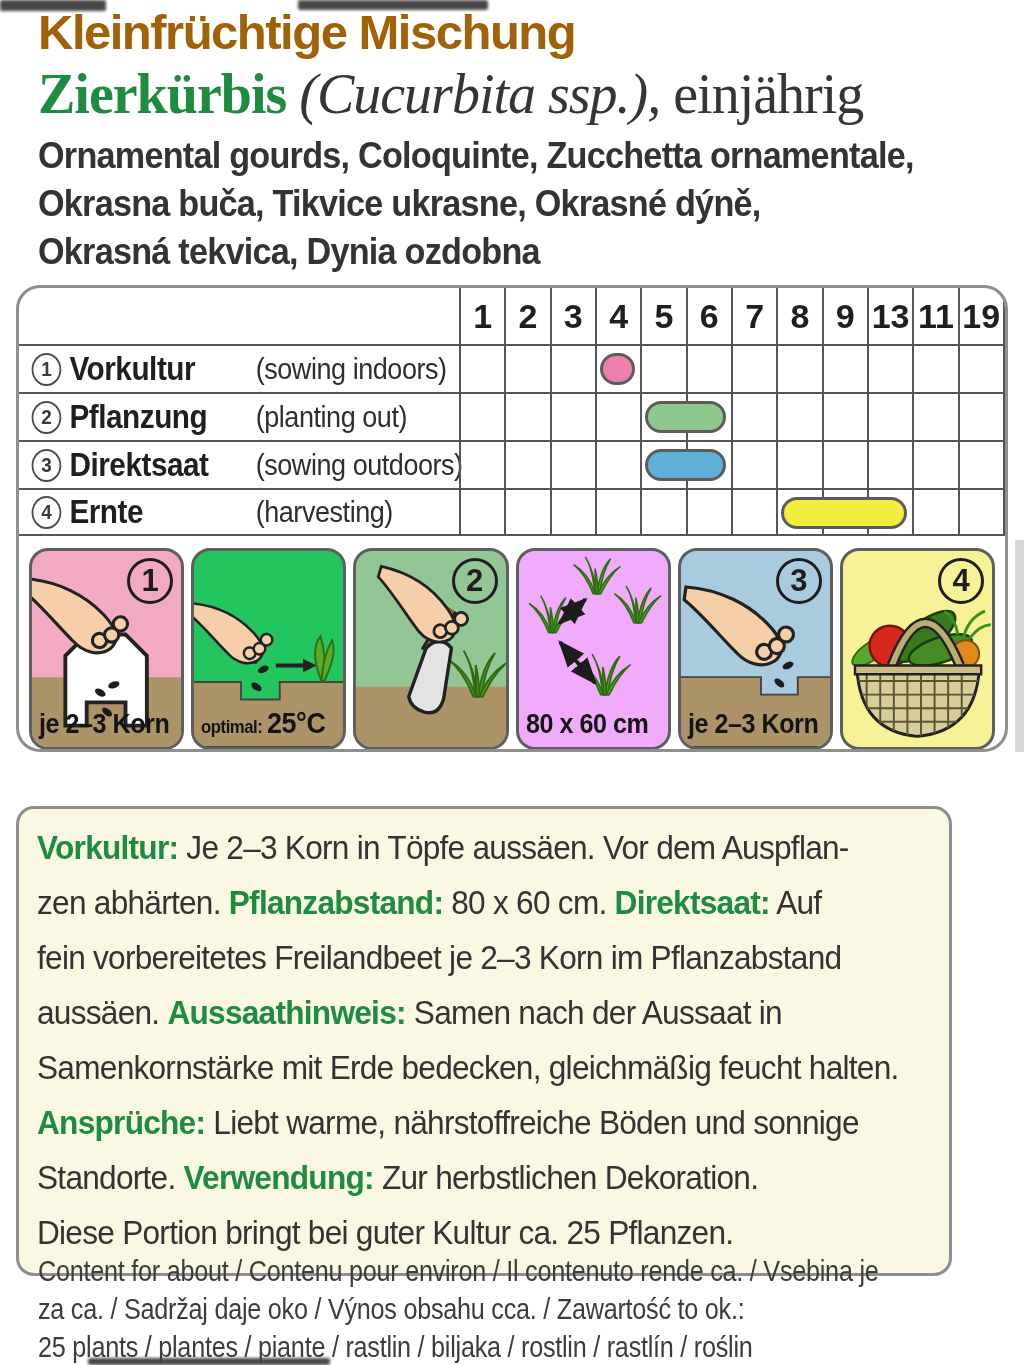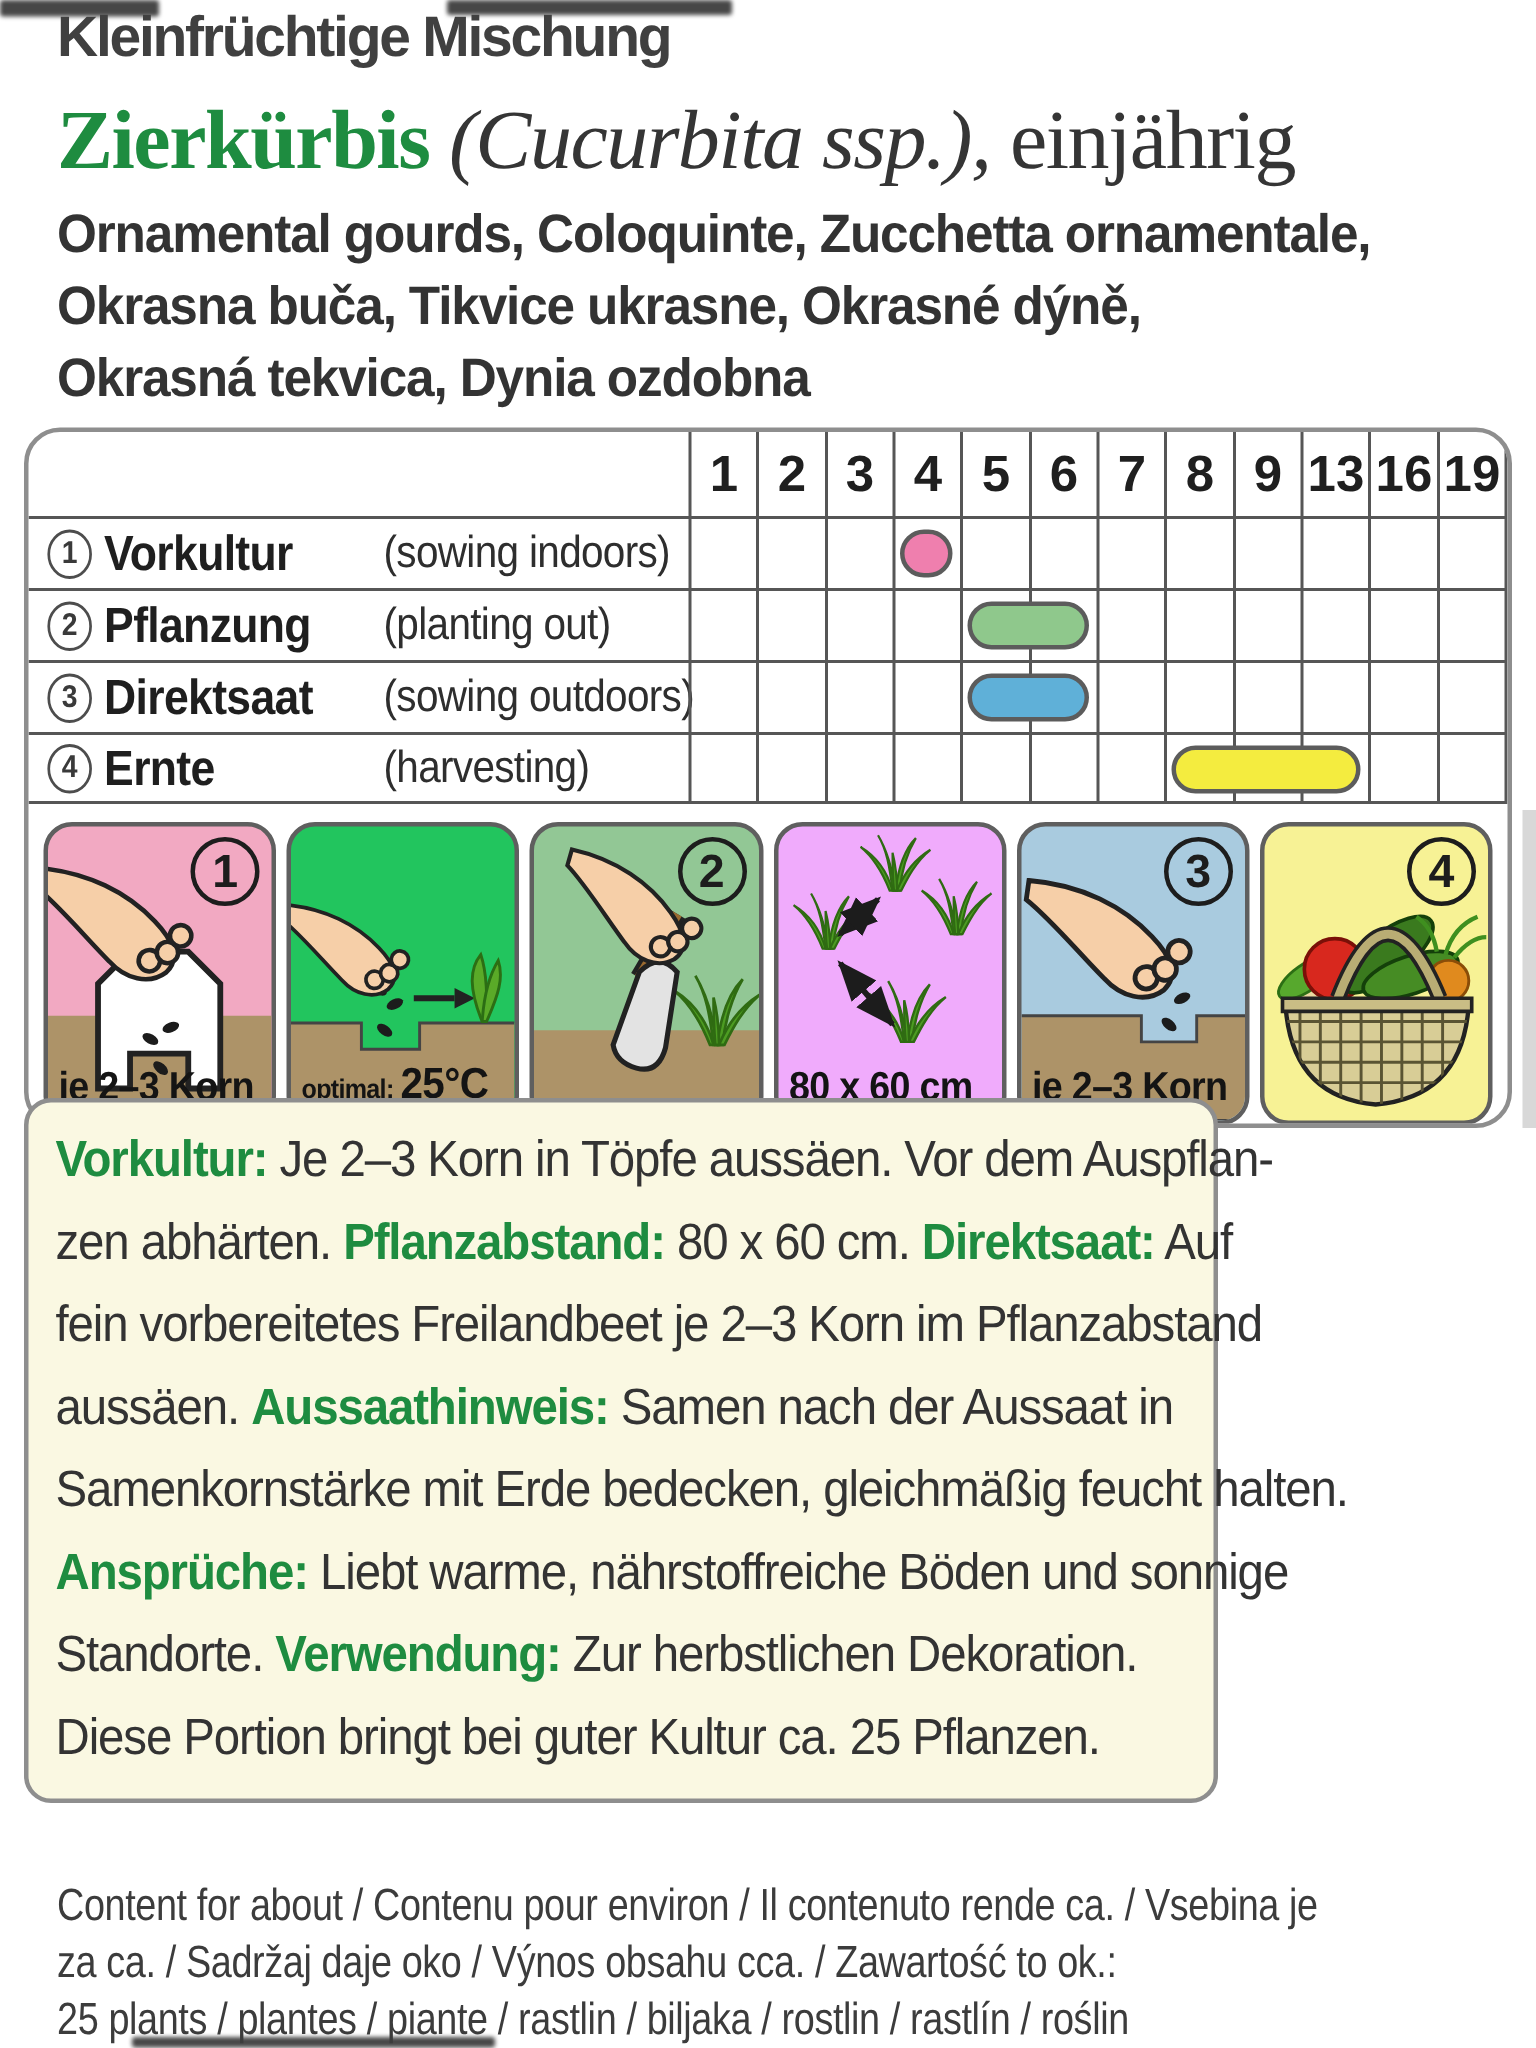--- a/index.html
+++ b/index.html
@@ -5,21 +5,21 @@
   * { margin:0; padding:0; box-sizing:border-box; }
   html,body { width:1024px; height:1365px; background:#ffffff; overflow:hidden;
     font-family:"Liberation Sans","DejaVu Sans",sans-serif; color:#2e2e2e; }
   .abs { position:absolute; }
 
   
   .artifact { position:absolute; background:#474747; border-radius:2px; filter:blur(1.5px); }
   .edge-strip { position:absolute; background:#c7c7c7; opacity:.7; }
 
   
-  .title1 { left:38px; top:4px; font-size:38px; font-weight:bold; letter-spacing:-1.5px; color:#404040; white-space:nowrap; }
+  .title1 { left:38px; top:4px; font-size:49px; font-weight:bold; letter-spacing:-1.5px; color:#a16207; white-space:nowrap; }
   .title2 { left:38px; top:62px; font-size:56px; white-space:nowrap; letter-spacing:-1px;font-family:Liberation Serif, serif; }
   .title2 .nm { font-weight:bold; color:#1e8c40; }
   .title2 .lat { font-style:italic; color:#353535; }
   .title2 .sfx { color:#353535; }
   .synonyms { left:38px; top:132px; font-size:36px; font-weight:bold; color:#333333;
     line-height:48px; letter-spacing:-0.8px; transform:scaleX(.95); transform-origin:0 0; white-space:nowrap; }
 
   
   .cal-box { left:16px; top:285px; width:992px; height:467px; background:#ffffff;
     border:3.5px solid #8e8e8e; border-radius:24px; overflow:hidden; }
@@ -43,21 +43,21 @@
   .tile { position:relative; flex:1; height:202px; border:3px solid #5f5f5f; border-radius:19px; overflow:hidden; }
   .tile svg { position:absolute; inset:0; width:100%; height:100%; }
   .tile-num { position:absolute; top:7px; right:8px; width:46px; height:46px; border:3.5px solid #1d1d1d;
     border-radius:50%; display:flex; align-items:center; justify-content:center;
     font-size:31px; font-weight:bold; color:#1d1d1d; }
   .tile-cap { position:absolute; left:7px; bottom:7px; font-weight:bold; font-size:27px; color:#141414;
     letter-spacing:-0.5px; white-space:nowrap; transform:scaleX(.93); transform-origin:0 100%; }
   .tile-cap .small { font-size:18px; margin-right:5px; }
 
   
-  .desc-box { left:16px; top:732px; width:796px; height:470px; background:#faf8e2;
+  .desc-box { left:16px; top:806px; width:936px; height:470px; background:#faf8e2;
     border:3.5px solid #8e8e8e; border-radius:18px; padding:11px 18px; }
   .desc-inner { font-size:34px; line-height:55px; letter-spacing:-0.8px; color:#333333;
     width:1021px; transform:scaleX(.93); transform-origin:0 0; }
   .desc-inner .kw { color:#1e8c40; font-weight:bold; }
 
   
   .footer { left:38px; top:1252px; font-size:30px; line-height:38px; color:#3c3c3c; letter-spacing:-0.3px;
     width:1160px; transform:scaleX(.84); transform-origin:0 0; white-space:nowrap; }
 </style>
 </head>
@@ -88,21 +88,21 @@
         <div class="cal-mcell">1</div>
         <div class="cal-mcell">2</div>
         <div class="cal-mcell">3</div>
         <div class="cal-mcell">4</div>
         <div class="cal-mcell">5</div>
         <div class="cal-mcell">6</div>
         <div class="cal-mcell">7</div>
         <div class="cal-mcell">8</div>
         <div class="cal-mcell">9</div>
         <div class="cal-mcell">13</div>
-        <div class="cal-mcell">16</div>
+        <div class="cal-mcell">11</div>
         <div class="cal-mcell">19</div>
       </div>
   </div>
   <div id="cal-rows">
       <div class="cal-row">
         <div class="cal-label">
           <div class="cond">
             <div class="cal-circ">1</div>
             <div class="cal-name">Vorkultur</div>
             <div class="cal-note">(sowing indoors)</div>

